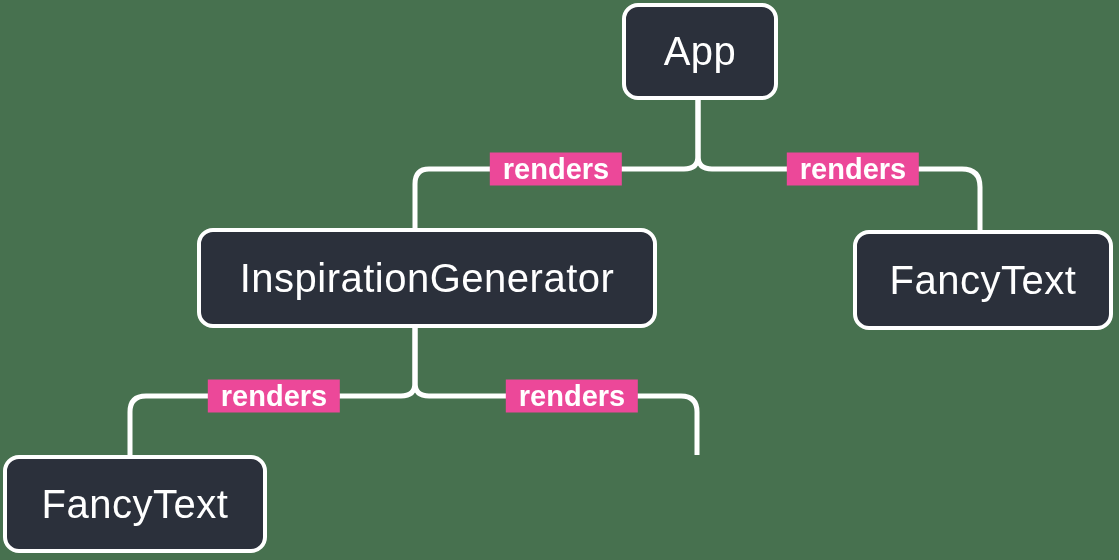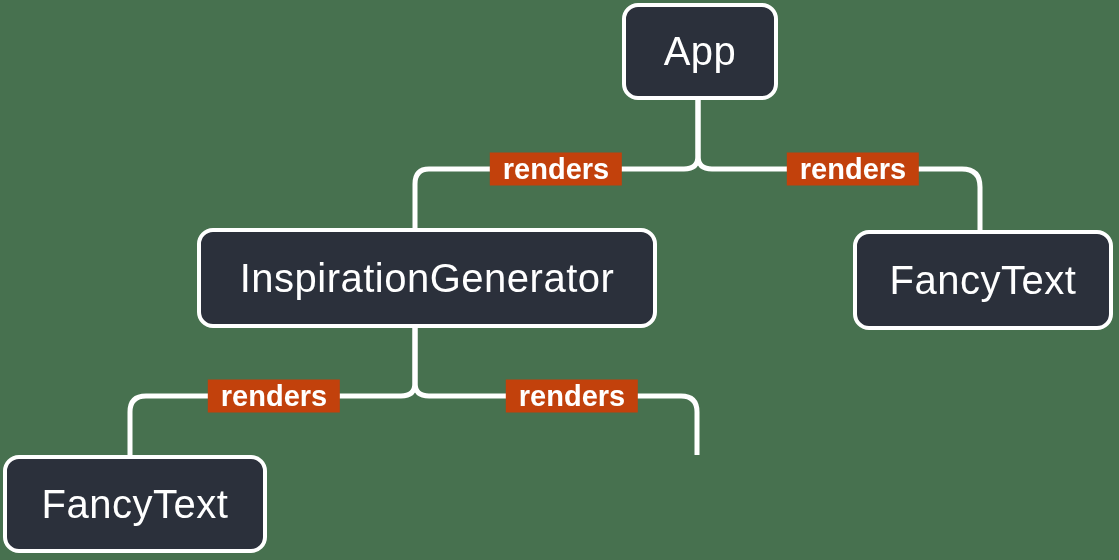--- a/index.html
+++ b/index.html
@@ -47,21 +47,21 @@
 
   .node-app                  { left: 622px; top: 3px;   width: 156px; height: 97px;  }
   .node-inspiration          { left: 197px; top: 228px; width: 460px; height: 100px; }
   .node-fancytext-right      { left: 853px; top: 230px; width: 260px; height: 100px; }
   .node-fancytext-left       { left: 3px;   top: 455px; width: 264px; height: 98px;  }
   .node-copyright            { left: 567px; top: 455px; width: 266px; height: 97px;  }
 
   .edge-label {
     position: absolute;
     transform: translate(-50%, -50%);
-    background: #c2410c;
+    background: #ec4899;
     color: #ffffff;
     font-size: 29px;
     font-weight: 700;
     padding: 0 13px;
     white-space: nowrap;
   }
 
   .edge-label-top-left     { left: 556px; top: 169px; }
   .edge-label-top-right    { left: 853px; top: 169px; }
   .edge-label-bottom-left  { left: 274px; top: 396px; }

